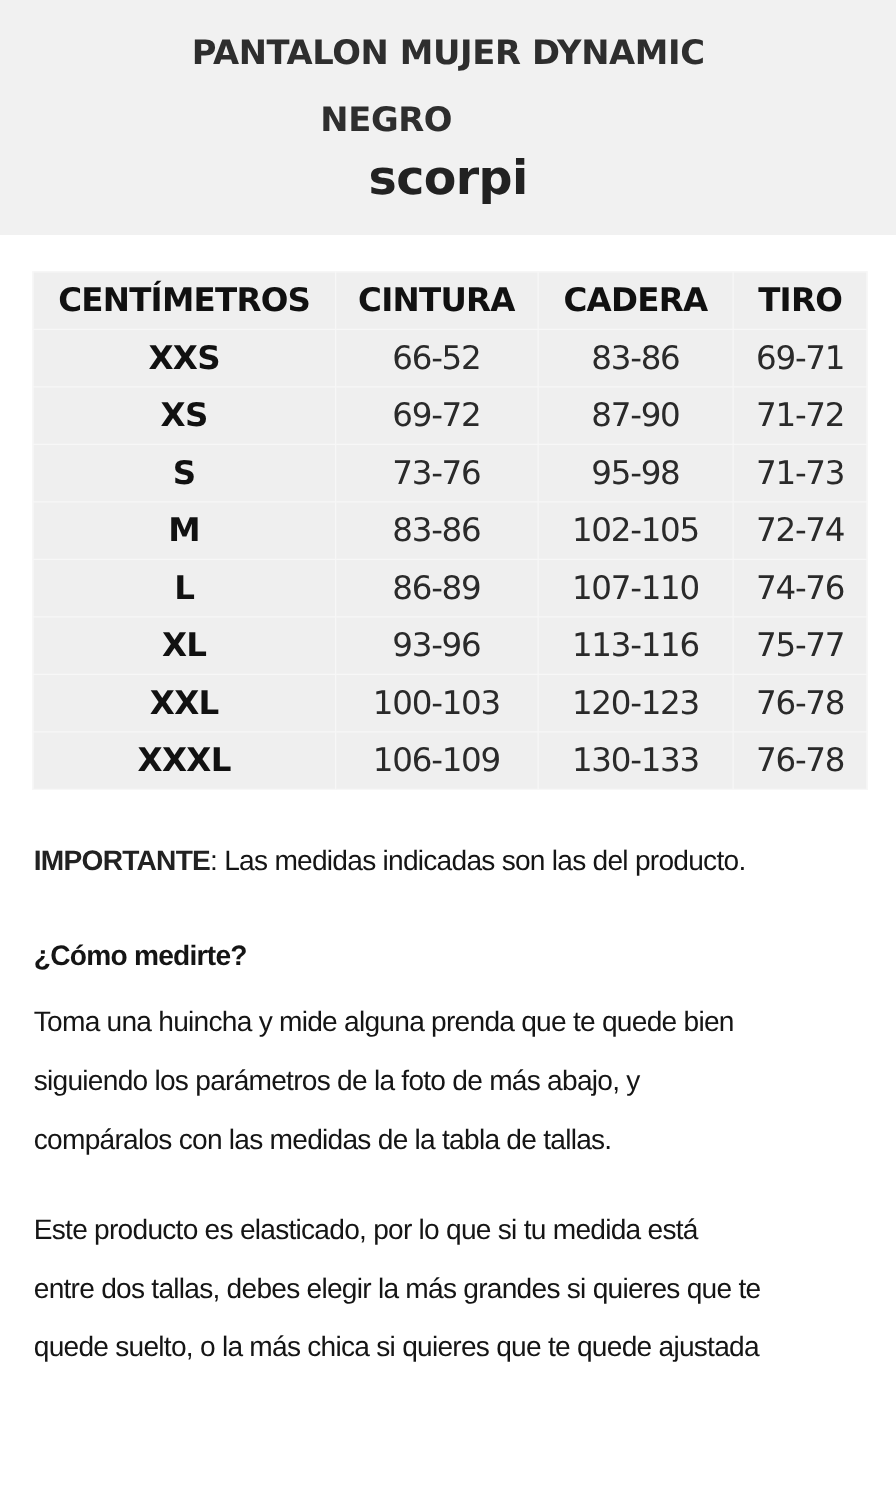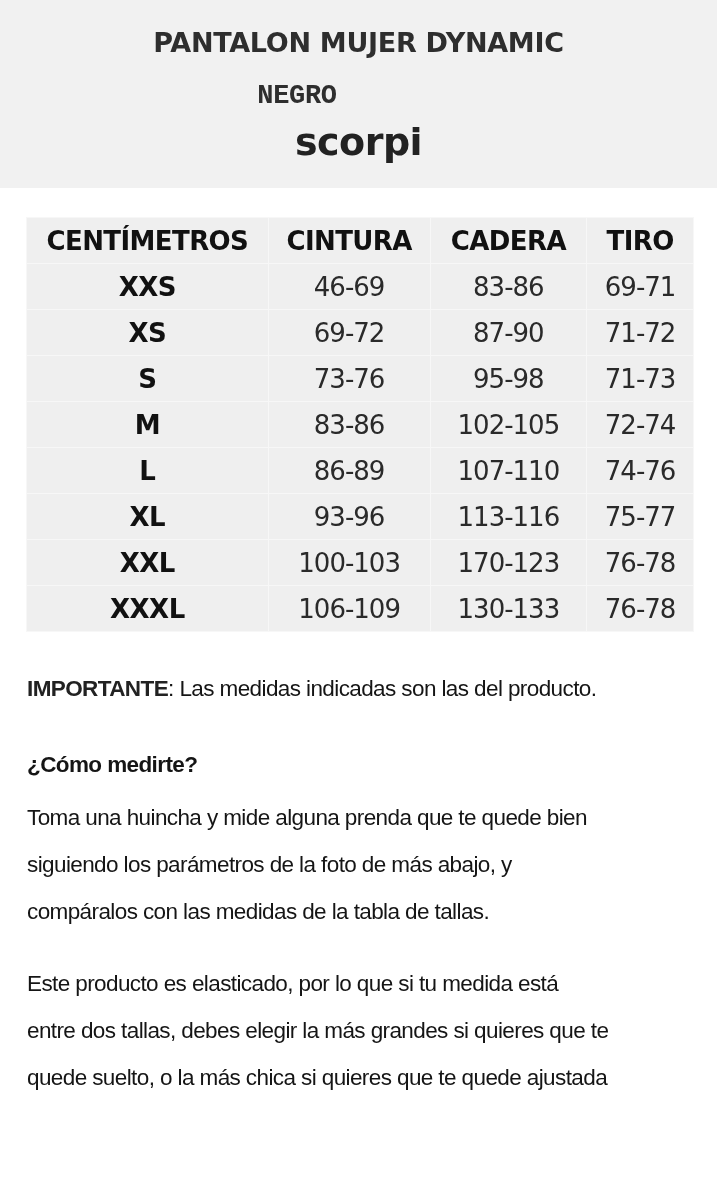--- a/index.html
+++ b/index.html
@@ -1,20 +1,20 @@
 <!DOCTYPE html>
 <html><head>
 <meta charset="utf-8">
 <style>
   html, body { margin: 0; padding: 0; background: #ffffff; }
   body { width: 717px; height: 1200px; position: relative; overflow: hidden; font-family: "Liberation Sans", sans-serif; color: #111; }
   .header { position: absolute; left: 0; top: 0; width: 717px; height: 188px; background: #f1f1f1; text-align: center; }
   .title { font-family: "DejaVu Sans", sans-serif; font-weight: bold; color: #2e2e2e; font-size: 27px; letter-spacing: -0.3px; }
   .title1 { position: absolute; left: 0; width: 717px; top: 27px; }
-  .title2 { position: absolute; left: 4px; width: 586px; top: 81px; font-family: Liberation Mono, monospace; }
+  .title2 { position: absolute; left: 16px; width: 586px; top: 81px; }
   .brand { position: absolute; left: 0; width: 717px; top: 120px; font-family: "DejaVu Sans", sans-serif; font-weight: bold; font-size: 38px; color: #222; letter-spacing: -0.5px; }
 
   table.sizes { position: absolute; left: 26px; top: 217px; width: 668px; border-collapse: collapse; background: #efefef; }
   table.sizes td, table.sizes th { height: 45px; border: 1px solid #f7f7f7; text-align: center; padding: 0; font-family: "DejaVu Sans", sans-serif; font-size: 26px; color: #222; }
   table.sizes th { font-weight: bold; color: #111; letter-spacing: -0.6px; }
   table.sizes td.size { font-weight: bold; color: #111; letter-spacing: -0.5px; }
   table.sizes td.val { font-weight: normal; letter-spacing: -1px; color: #2a2a2a; }
   col.c1 { width: 242px; } col.c2 { width: 162px; } col.c3 { width: 157px; } col.c4 { width: 107px; }
 
   .text { position: absolute; left: 27px; width: 680px; font-family: "Liberation Sans", sans-serif; font-size: 22.5px; color: #151515; letter-spacing: -0.6px; }
@@ -45,21 +45,21 @@
     <tr>
       <th>CENTÍMETROS</th>
       <th>CINTURA</th>
       <th>CADERA</th>
       <th>TIRO</th>
     </tr>
   </thead>
   <tbody>
     <tr>
       <td class="size">XXS</td>
-      <td class="val">46-69</td>
+      <td class="val">66-52</td>
       <td class="val">83-86</td>
       <td class="val">69-71</td>
     </tr>
     <tr>
       <td class="size">XS</td>
       <td class="val">69-72</td>
       <td class="val">87-90</td>
       <td class="val">71-72</td>
     </tr>
     <tr>
@@ -82,21 +82,21 @@
     </tr>
     <tr>
       <td class="size">XL</td>
       <td class="val">93-96</td>
       <td class="val">113-116</td>
       <td class="val">75-77</td>
     </tr>
     <tr>
       <td class="size">XXL</td>
       <td class="val">100-103</td>
-      <td class="val">170-123</td>
+      <td class="val">120-123</td>
       <td class="val">76-78</td>
     </tr>
     <tr>
       <td class="size">XXXL</td>
       <td class="val">106-109</td>
       <td class="val">130-133</td>
       <td class="val">76-78</td>
     </tr>
   </tbody>
 </table>

